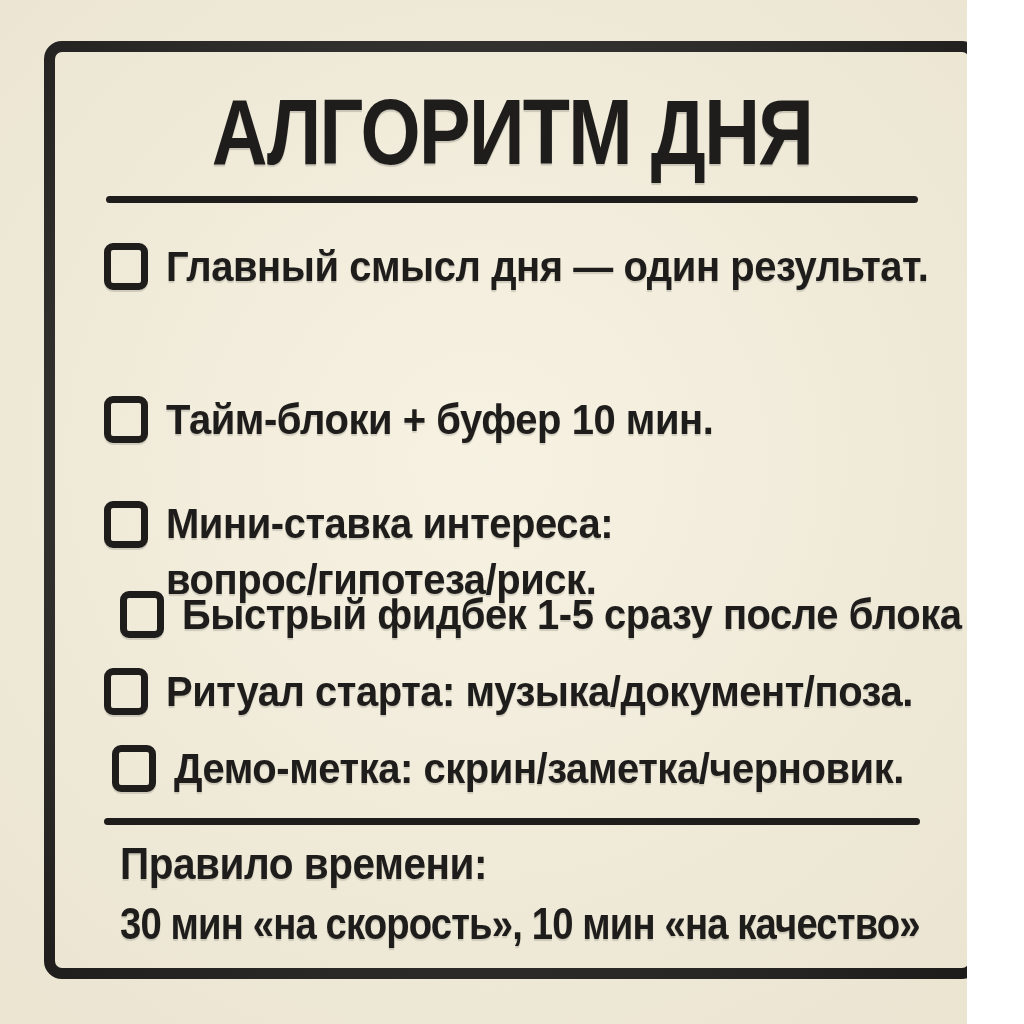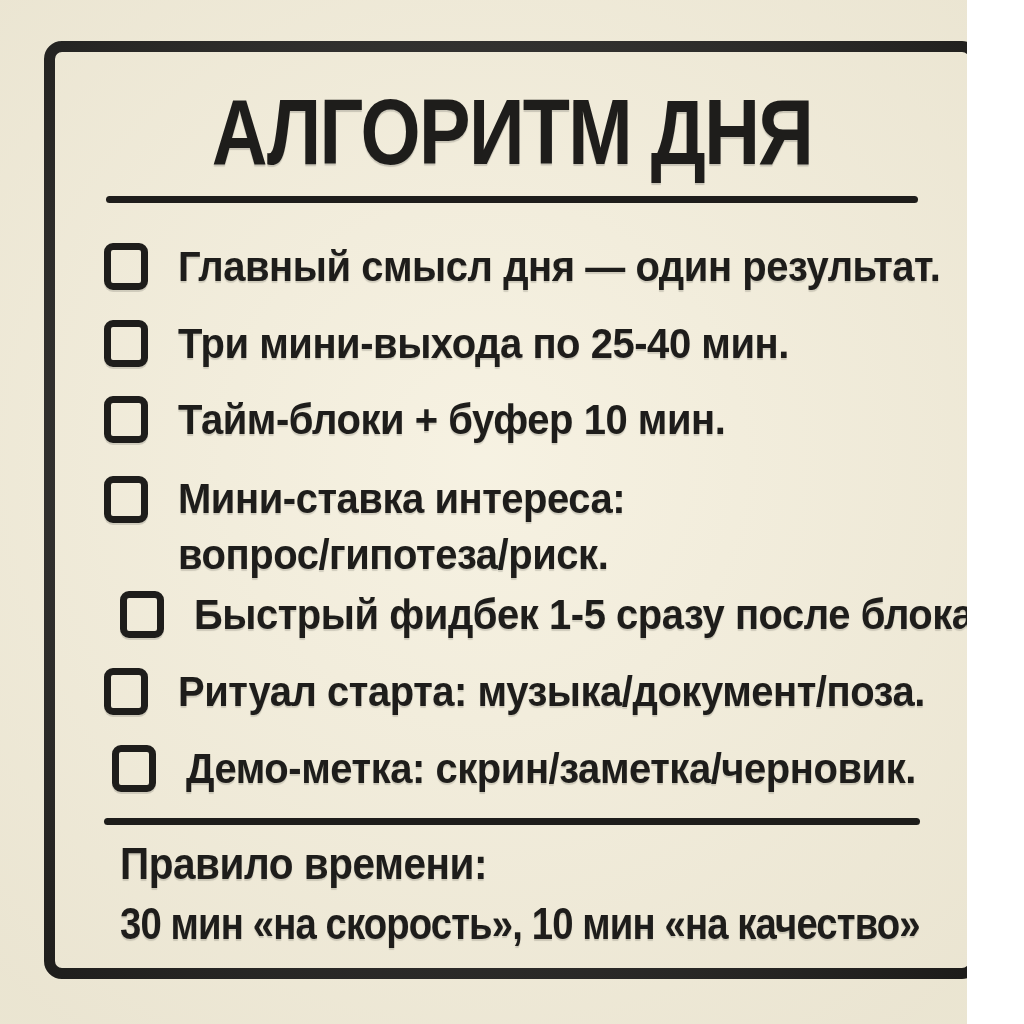--- a/index.html
+++ b/index.html
@@ -60,21 +60,21 @@
     z-index: 2;
   }
   .divider-top    { top: 196px; left: 106px; width: 812px; }
   .divider-bottom { top: 818px; left: 104px; width: 816px; }
 
   .row {
     position: absolute;
     left: 104px;
     display: flex;
     align-items: center;
-    gap: 30px;
+    gap: 18px;
     z-index: 2;
   }
   .row.multiline { align-items: flex-start; }
   .checkbox {
     flex: 0 0 auto;
     width: 44px;
     height: 47px;
     box-sizing: border-box;
     border: 7px solid #1e1d1b;
     border-radius: 9px;
@@ -95,21 +95,21 @@
   }
   .row.multiline .item-text {
     white-space: pre-line;
     line-height: 56px;
     margin-top: -6px;
     transform-origin: left top;
   }
   .row-1 { top: 243px; }
   .row-2 { top: 320px; }
   .row-3 { top: 396px; }
-  .row-4 { top: 476px; }
+  .row-4 { top: 501px; }
   .row-5 { top: 591px; padding-left: 16px; }
   .row-6 { top: 668px; }
   .row-7 { top: 745px; margin-left: 8px; }
 
   .footer-heading, .footer-rule {
     position: absolute;
     left: 120px;
     font-weight: 700;
     color: #1e1d1b;
     white-space: nowrap;
@@ -141,24 +141,20 @@
 
   <div class="title">АЛГОРИТМ ДНЯ</div>
 
   <div class="divider divider-top"></div>
 
   <div class="row row-1">
     <div class="checkbox"></div>
     <div class="item-text">Главный смысл дня — один результат.</div>
   </div>
 
-  <div class="row row-2">
-    <div class="checkbox"></div>
-    <div class="item-text">Три мини-выхода по 25-40 мин.</div>
-  </div>
 
   <div class="row row-3">
     <div class="checkbox"></div>
     <div class="item-text">Тайм-блоки + буфер 10 мин.</div>
   </div>
 
   <div class="row row-4 multiline">
     <div class="checkbox"></div>
     <div class="item-text">Мини-ставка интереса:
 вопрос/гипотеза/риск.</div>

